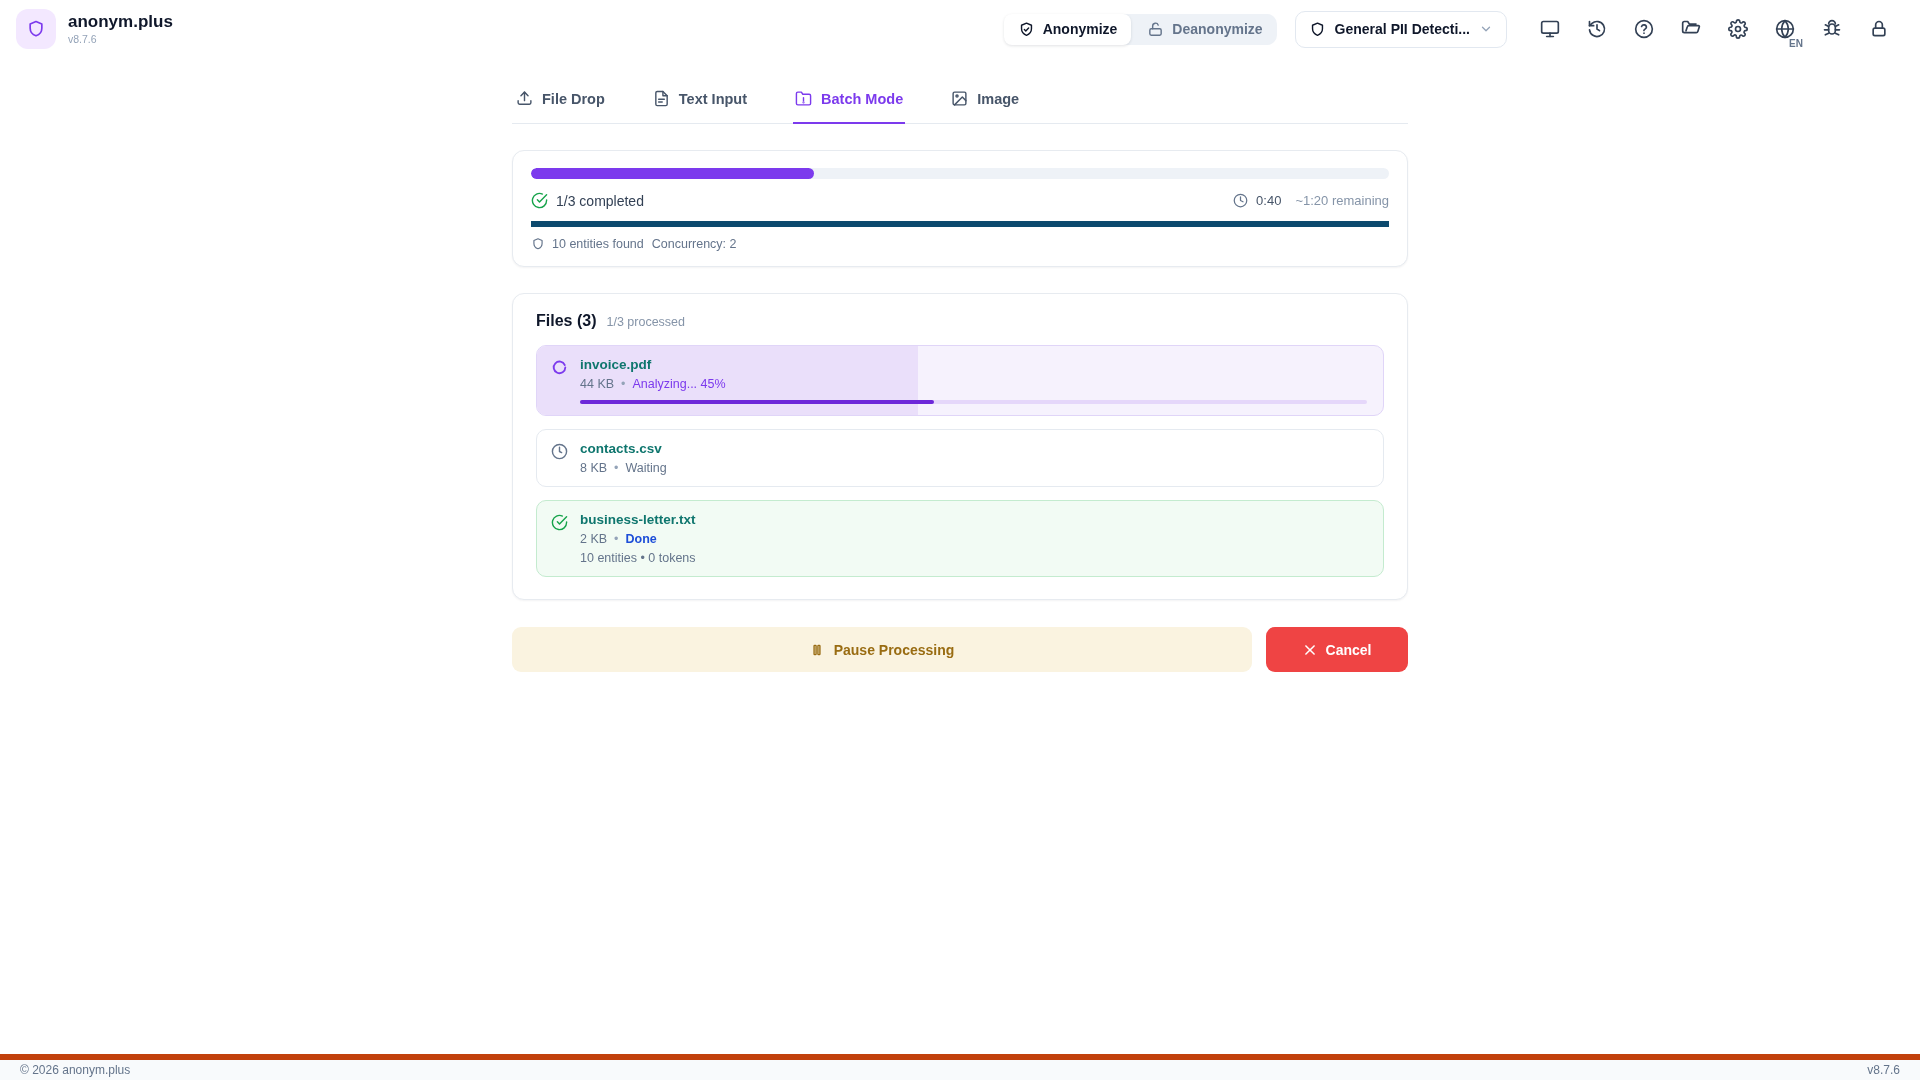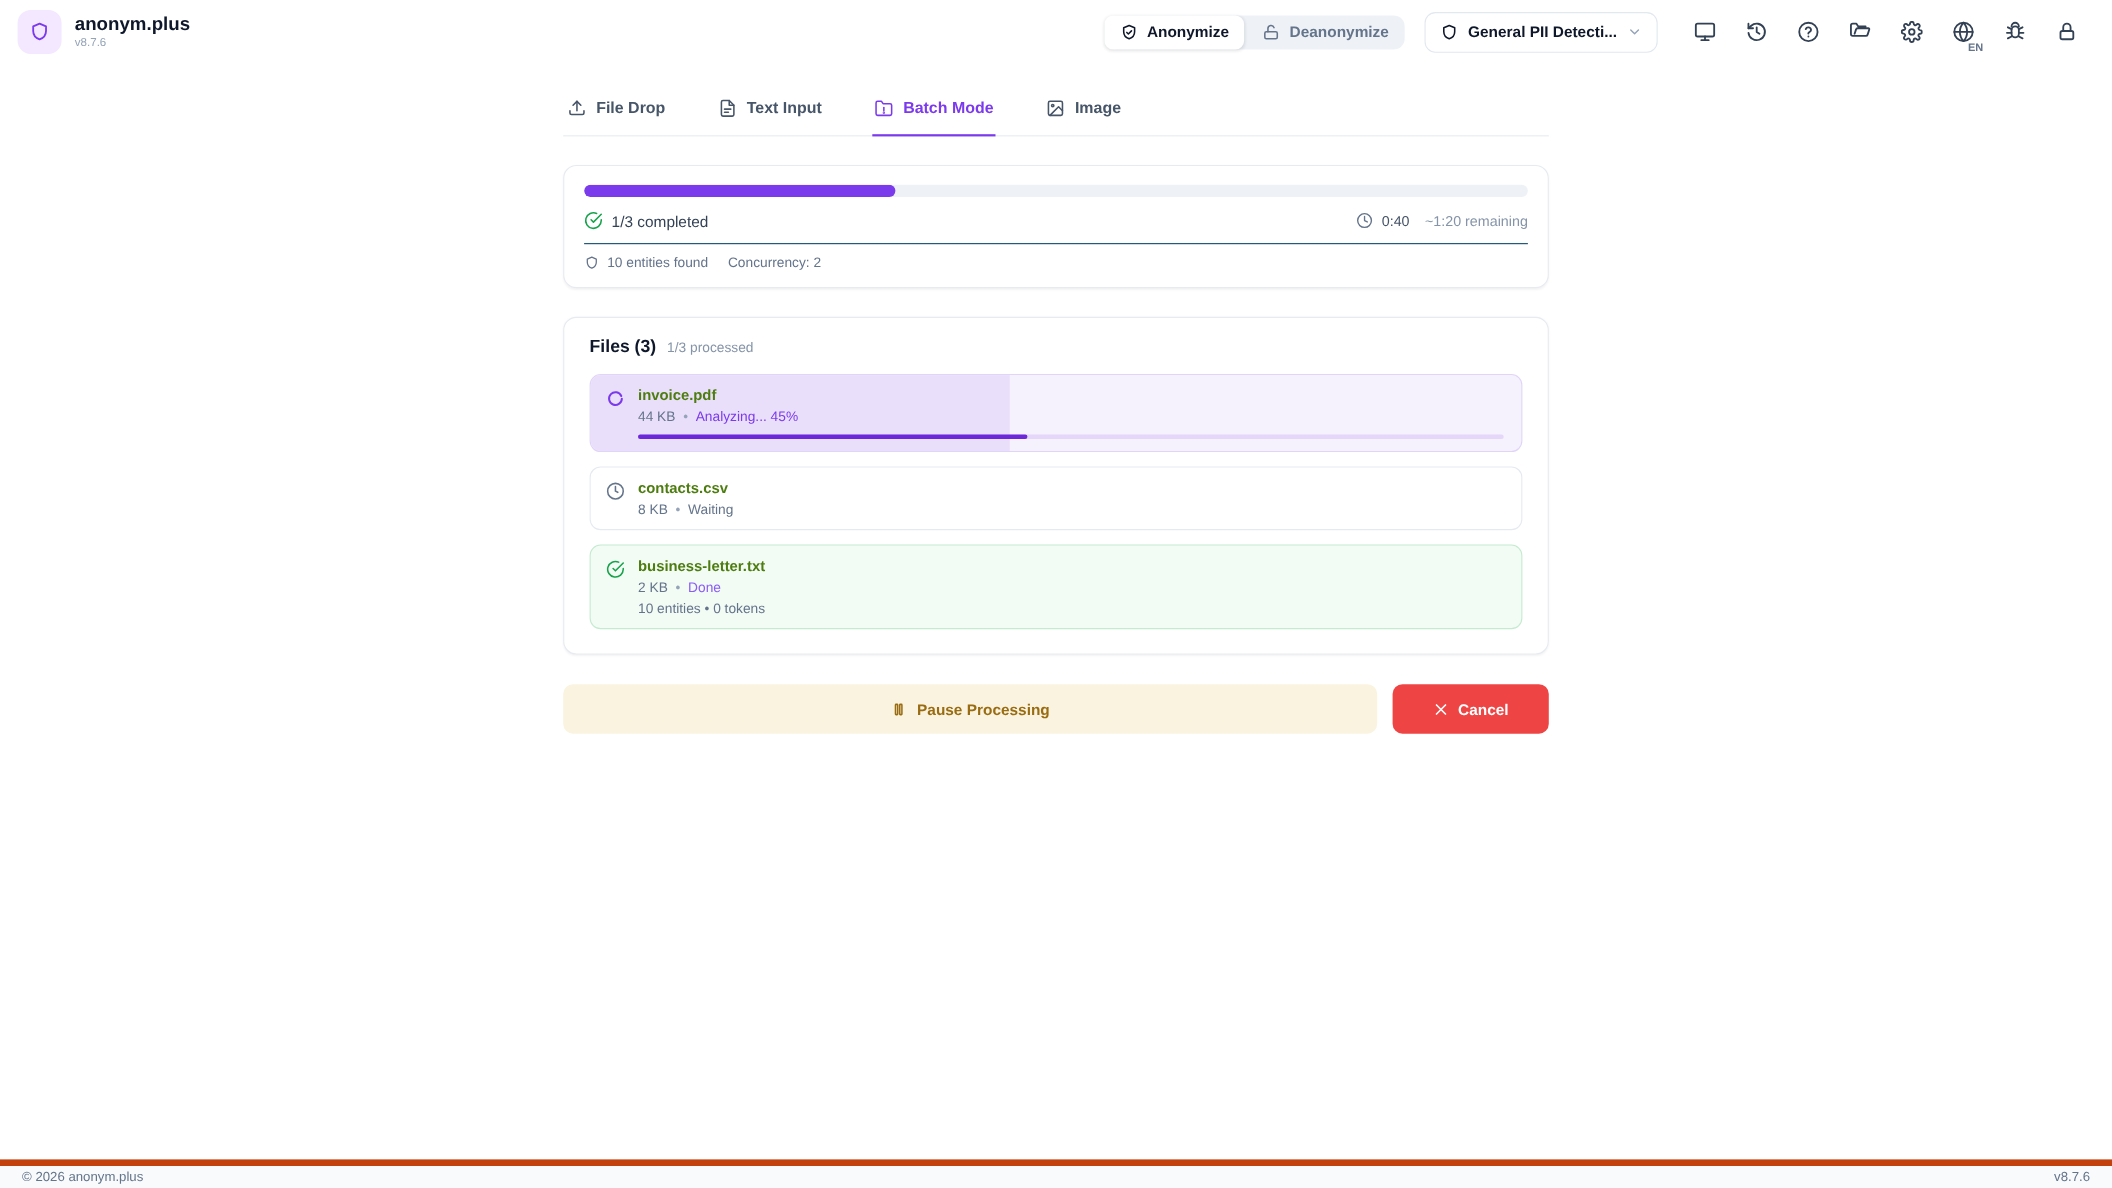--- a/index.html
+++ b/index.html
@@ -83,22 +83,22 @@
   .batch-mid {
     display:flex; align-items:center; justify-content:space-between;
     margin:13px 0 12px 0; font-size:14px; color:#334155;
   }
   .completed { display:flex; align-items:center; gap:8px; font-weight:500; }
   .time-group { display:flex; align-items:center; gap:8px; color:#64748b; font-size:13px; }
   .time-elapsed { color:#475569; font-weight:500; }
   .time-remaining { margin-left:6px; color:#8594a8; }
 
   .batch-stats {
-    border-top:1px solid #0c4a6e; padding-top:10px; padding-bottom:3px;
-    display:flex; align-items:center; gap:18px; font-size:12.5px; color:#64748b;
+    border-top:6px solid #0c4a6e; padding-top:10px; padding-bottom:3px;
+    display:flex; align-items:center; gap:8px; font-size:12.5px; color:#64748b;
   }
   .stat { display:flex; align-items:center; gap:7px; }
 
   
   .files-card { margin-top:26px; padding:18px 23px 22px 23px; }
   .files-head { display:flex; align-items:baseline; gap:10px; margin-bottom:15px; }
   .files-title { font-size:16px; font-weight:700; color:#0f172a; }
   .files-sub { font-size:12.5px; color:#8594a8; }
 
   .file-item {
@@ -107,25 +107,25 @@
   }
   .file-item:last-child { margin-bottom:0; }
   .file-item.processing { background:#f6f2fd; border-color:#e0d5f8; }
   .file-item.processing .bg-progress {
     position:absolute; left:0; top:0; bottom:0; background:#eadffa; z-index:0;
   }
   .file-item.done { background:#f2fbf4; border-color:#c4ebcf; }
 
   .file-inner { position:relative; z-index:1; display:flex; gap:12px; }
   .file-icon { margin-top:2px; }
-  .file-name { font-size:13.5px; font-weight:700; color:#4d7c0f; }
+  .file-name { font-size:13.5px; font-weight:700; color:#0f766e; }
   .file-meta { display:flex; align-items:center; gap:7px; font-size:12.5px; color:#64748b; margin-top:5px; }
   .dot::before { content:"•"; color:#94a3b8; }
   .status-processing { color:#7c3aed; }
-  .status-done { color:#8b5cf6; font-weight:400; }
+  .status-done { color:#1d4ed8; font-weight:700; }
   .file-detail { font-size:12.5px; color:#64748b; margin-top:5px; }
   .mini-bar { height:4px; border-radius:2px; background:rgba(124,58,237,.14); margin-top:9px; width:100%; }
   .mini-fill { height:100%; border-radius:2px; background:#6d28d9; }
 
   
   .actions { display:flex; gap:14px; margin-top:27px; }
   .pause-btn {
     flex:1; height:45px; border:none; border-radius:9px; background:#faf3e0;
     color:#996c12; font-family:inherit; font-size:14px; font-weight:600; cursor:pointer;
     display:flex; align-items:center; justify-content:center; gap:10px;

